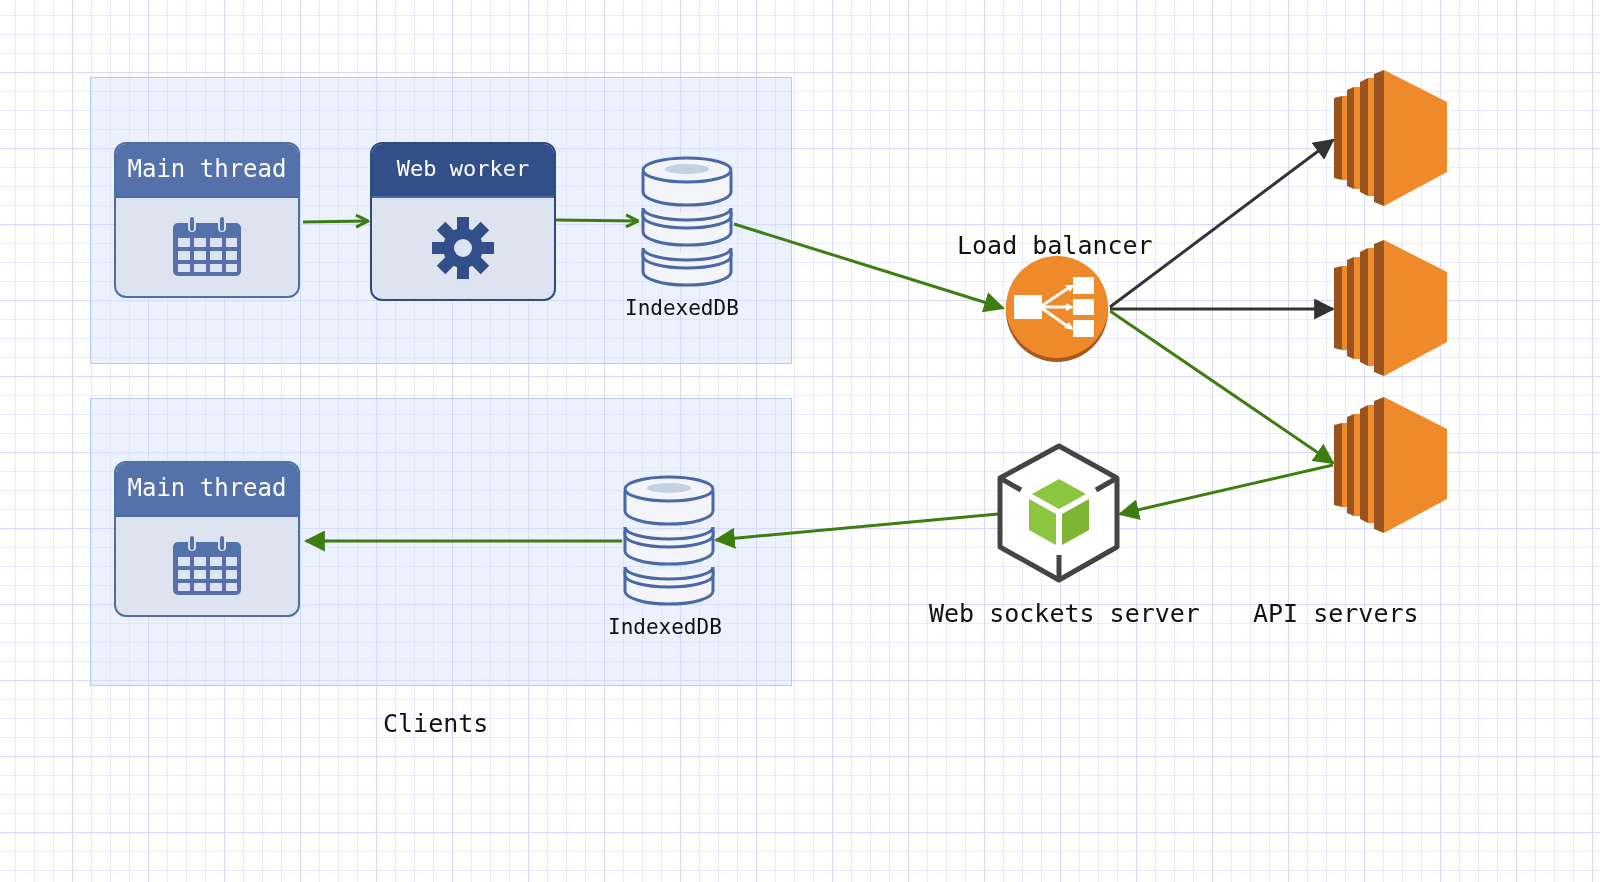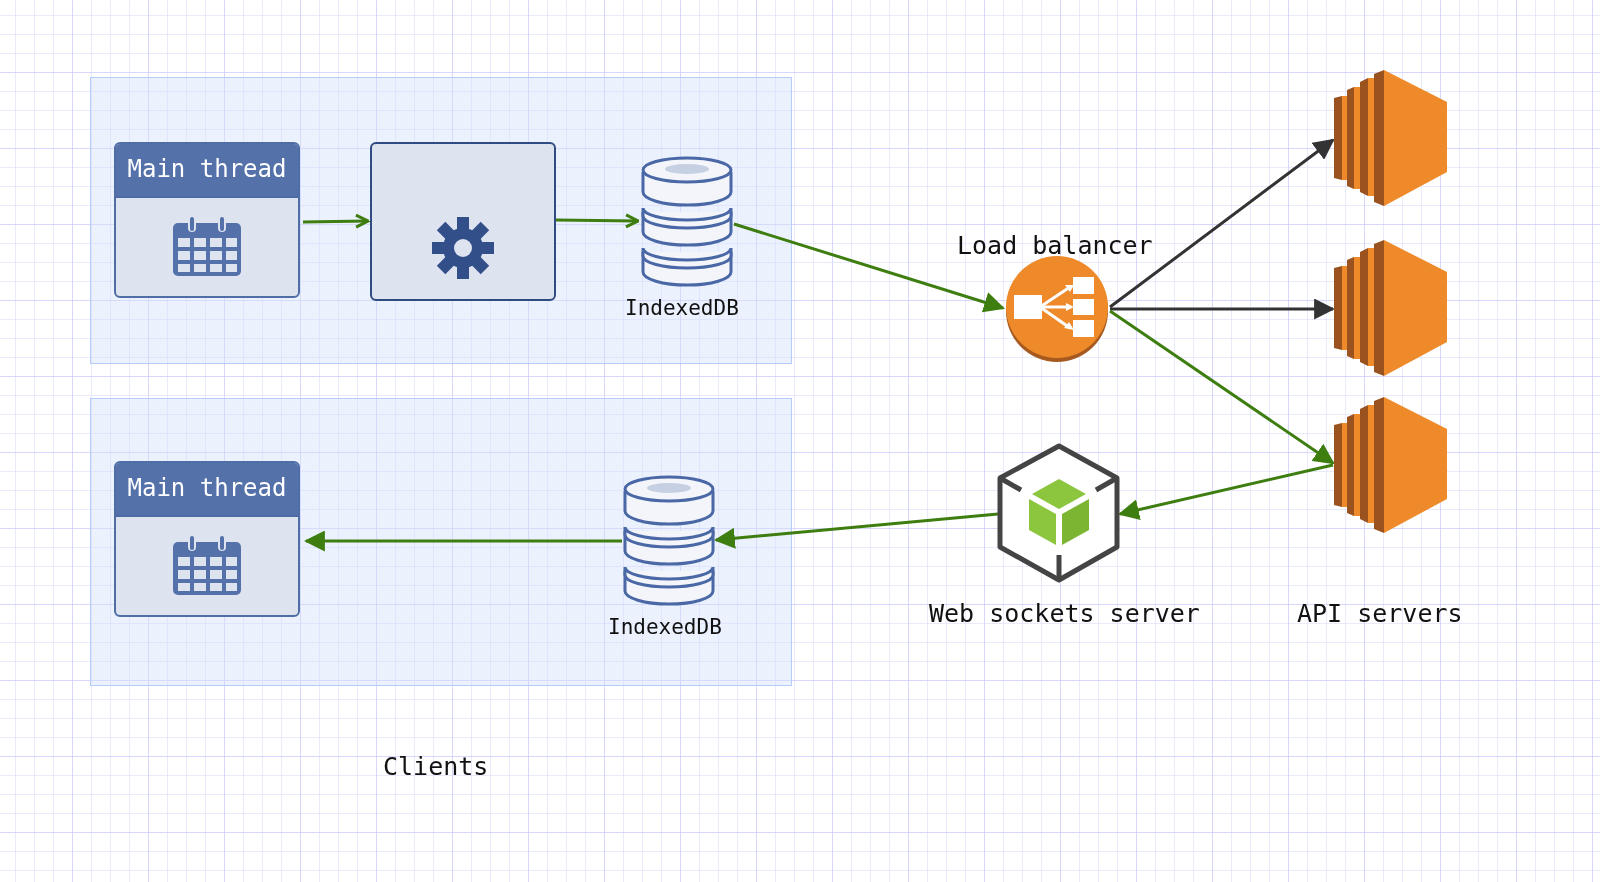--- a/index.html
+++ b/index.html
@@ -14,39 +14,39 @@
     background-size: 76px 76px, 76px 76px, 19px 19px, 19px 19px;
     background-position: -4px -4px, -4px -4px, -4px -4px, -4px -4px;
     font-family: "DejaVu Sans Mono", "Liberation Mono", monospace;
   }
   .group {
     position:absolute; background:rgba(212,225,252,0.45);
     border:1px solid rgba(170,195,245,0.8);
   }
   .card {
     position:absolute; width:186px; height:156px;
-    border:2px solid #4f6ea6; border-radius:6px; background:#dde3ef;
+    border:2px solid #4f6ea6; border-radius:12px; background:#dde3ef;
     overflow:hidden; box-sizing:border-box;
   }
   .card.dark { border-color:#2f4b82; }
   .card-head {
     height:52px; line-height:50px; text-align:center; color:#fff;
     font-size:24px; background:#5471aa; border-bottom:2px solid #4d6aa4;
   }
   .card.dark .card-head { background:#334f8a; font-size:22px; }
   .card-body { position:absolute; left:0; right:0; top:52px; bottom:0; display:flex; align-items:center; justify-content:center; }
   .label { position:absolute; color:#111; white-space:nowrap; }
   svg.abs { position:absolute; overflow:visible; }
 </style>
 </head>
 <body>
 
 <div class="group" style="left:90px;top:77px;width:700px;height:285px;"></div>
 <div class="group" style="left:90px;top:398px;width:700px;height:286px;"></div>
-<div class="label" style="left:383px;top:709px;font-size:25px;margin-top:43px;">Clients</div>
+<div class="label" style="left:383px;top:709px;font-size:25px;">Clients</div>
 
 <svg class="abs" style="left:0;top:0;" width="1600" height="882">
   <defs>
     <marker id="ag" viewBox="0 0 10 10" refX="9" refY="5" markerWidth="7" markerHeight="7" orient="auto">
         <path d="M0,0 L10,5 L0,10 z" fill="#3e7d0f"></path>
       </marker>
     <marker id="ad" viewBox="0 0 10 10" refX="9" refY="5" markerWidth="7" markerHeight="7" orient="auto">
         <path d="M0,0 L10,5 L0,10 z" fill="#333"></path>
       </marker>
     <marker id="ao" viewBox="0 0 10 10" refX="9" refY="5" markerWidth="5" markerHeight="5" orient="auto">
@@ -85,20 +85,21 @@
         <rect x="6" y="49" width="12" height="8"></rect>
           <rect x="22" y="49" width="12" height="8"></rect>
           <rect x="38" y="49" width="12" height="8"></rect>
           <rect x="54" y="49" width="11" height="8"></rect>
       </g>
     </svg>
   </div>
 </div>
 
 <div class="card dark" style="left:370px;top:142px;width:186px;height:159px;">
+  <div class="card-head">Web worker</div>
   <div class="card-body">
     <svg width="64" height="64" viewBox="0 0 64 64">
       <g fill="#334f8a" transform="translate(32,32)">
         <circle r="20"></circle>
         <rect x="-6" y="-31" width="12" height="14"></rect>
         <rect x="-6" y="-31" width="12" height="14" transform="rotate(45)"></rect>
         <rect x="-6" y="-31" width="12" height="14" transform="rotate(90)"></rect>
         <rect x="-6" y="-31" width="12" height="14" transform="rotate(135)"></rect>
         <rect x="-6" y="-31" width="12" height="14" transform="rotate(180)"></rect>
         <rect x="-6" y="-31" width="12" height="14" transform="rotate(225)"></rect>
@@ -208,21 +209,21 @@
 <svg class="abs" style="left:1334px;top:397px;" width="114" height="136" viewBox="0 0 114 136">
   <polygon points="0,28 8,26 8,110 0,108" fill="#9a531f"></polygon>
     <polygon points="8,26 13,26 13,110 8,110" fill="#ee8a2a"></polygon>
   <polygon points="13,20 20,17 20,119 13,116" fill="#9a531f"></polygon>
     <polygon points="20,17 26,17 26,119 20,119" fill="#ee8a2a"></polygon>
   <polygon points="26,12 34,8 34,126 26,122" fill="#9a531f"></polygon>
     <polygon points="34,8 40,8 40,126 34,126" fill="#ee8a2a"></polygon>
   <polygon points="40,4 50,0 50,136 40,132" fill="#9a531f"></polygon>
   <polygon points="50,0 113,32 113,102 50,136" fill="#ee8a2a"></polygon>
 </svg>
-<div class="label" style="left:1297px;top:599px;font-size:25px;">API servers</div>
+<div class="label" style="left:1253px;top:599px;font-size:25px;">API servers</div>
 
 <svg class="abs" style="left:997px;top:443px;" width="124" height="140" viewBox="0 0 124 140">
   <polygon points="62,3 120,35 120,104 62,137 3,104 3,35" fill="#fff" stroke="#444" stroke-width="5" stroke-linejoin="round"></polygon>
   <line x1="3" y1="35" x2="24" y2="47" stroke="#444" stroke-width="5"></line>
   <line x1="120" y1="35" x2="99" y2="47" stroke="#444" stroke-width="5"></line>
   <line x1="62" y1="137" x2="62" y2="112" stroke="#444" stroke-width="5"></line>
   <polygon points="62,36 89,51 62,66 35,51" fill="#8cc63f"></polygon>
   <polygon points="32,56 59,71 59,102 32,87" fill="#8cc63f"></polygon>
   <polygon points="92,56 65,71 65,102 92,87" fill="#7bb531"></polygon>
 </svg>

